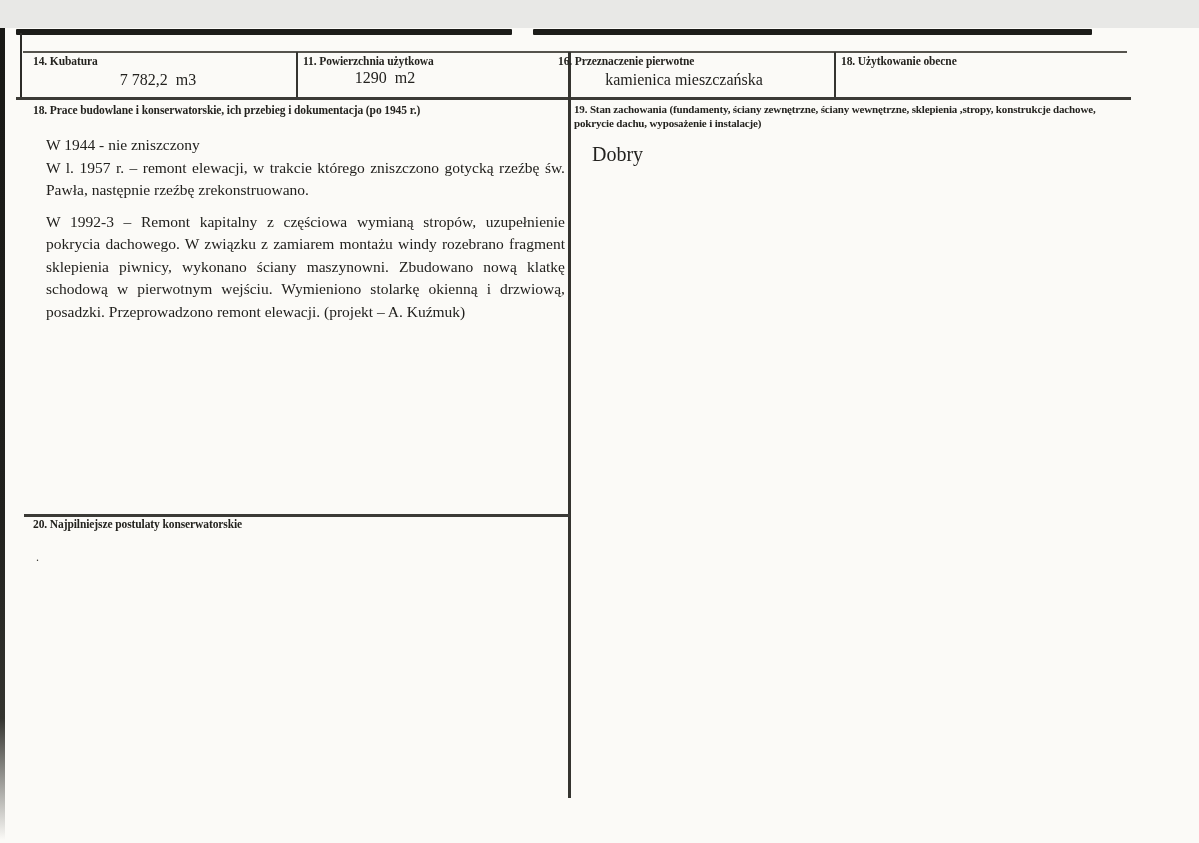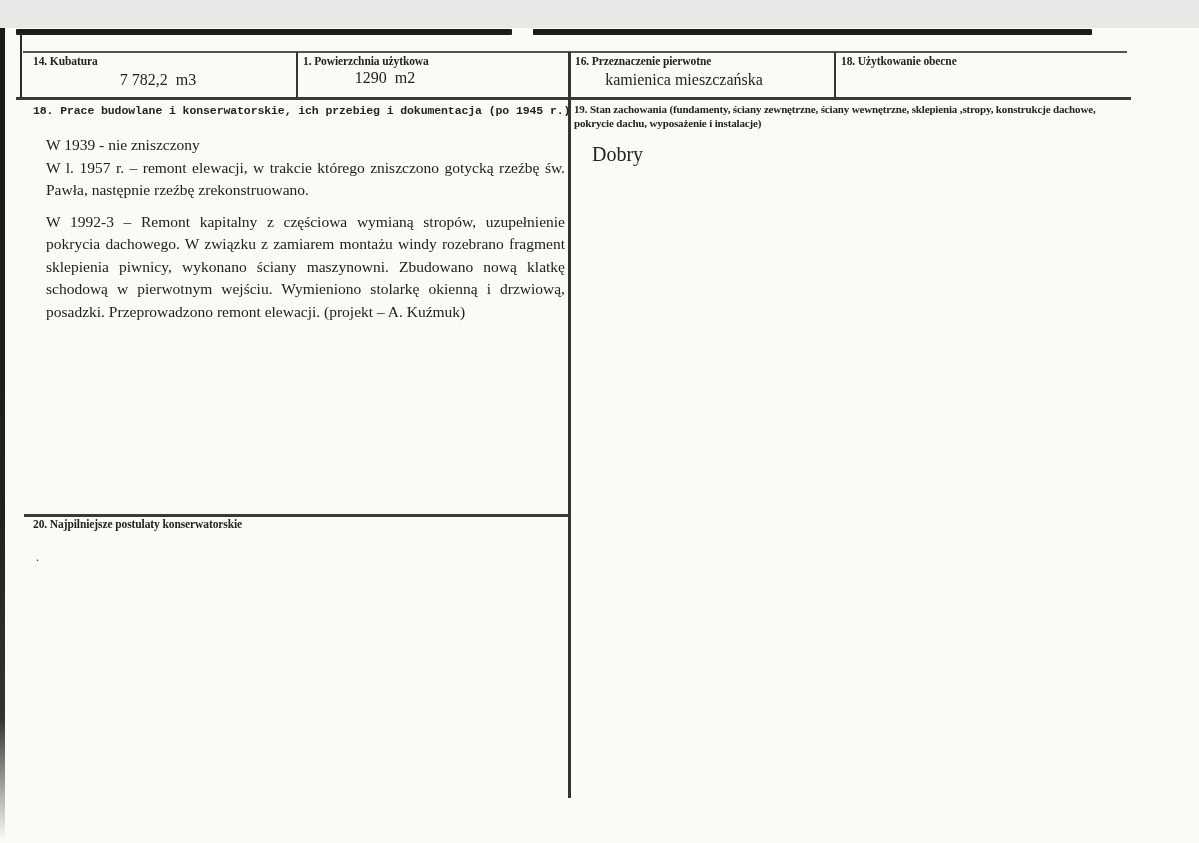--- a/index.html
+++ b/index.html
@@ -69,32 +69,32 @@
   <div class="abs vline vline-f17"></div>
   <div class="abs vline vline-main"></div>
   <div class="abs hline hline-s20"></div>
   <div class="abs bline1"></div>
   <div class="abs bline2"></div>
   <div class="abs btick"></div>
 
   <div class="abs flabel" style="left:33px;top:27px;">14. Kubatura</div>
   <div class="abs fvalue" style="left:22px;top:42px;width:272px;">7 782,2  m3</div>
 
-  <div class="abs flabel" style="left:303px;top:27px;">1. Powierzchnia użytkowa</div>
+  <div class="abs flabel" style="left:303px;top:27px;">11. Powierzchnia użytkowa</div>
   <div class="abs fvalue" style="left:300px;top:40px;width:170px;">1290  m2</div>
 
-  <div class="abs flabel" style="left:575px;top:27px;">16. Przeznaczenie pierwotne</div>
+  <div class="abs flabel" style="left:558px;top:27px;">16. Przeznaczenie pierwotne</div>
   <div class="abs fvalue" style="left:568px;top:42px;width:232px;">kamienica mieszczańska</div>
 
   <div class="abs flabel" style="left:841px;top:27px;">18. Użytkowanie obecne</div>
 
-  <div class="abs flabel" style="left:33px;top:76px;font-family:Liberation Mono, monospace;">18. Prace budowlane i konserwatorskie, ich przebieg i dokumentacja (po 1945 r.)</div>
+  <div class="abs flabel" style="left:33px;top:76px;">18. Prace budowlane i konserwatorskie, ich przebieg i dokumentacja (po 1945 r.)</div>
 
   <div class="abs bodytext" style="left:46px;top:106px;width:519px;">
-    <div>W 1939 - nie zniszczony</div>
+    <div>W 1944 - nie zniszczony</div>
     <div class="just">W l. 1957 r. – remont elewacji, w trakcie którego zniszczono gotycką rzeźbę św. Pawła, następnie rzeźbę zrekonstruowano.</div>
     <div class="spacer"></div>
     <div class="just">W 1992-3 – Remont kapitalny z częściowa wymianą stropów, uzupełnienie pokrycia dachowego. W związku z zamiarem montażu windy rozebrano fragment sklepienia piwnicy, wykonano ściany maszynowni. Zbudowano nową klatkę schodową w pierwotnym wejściu. Wymieniono stolarkę okienną i drzwiową, posadzki. Przeprowadzono remont elewacji. (projekt – A. Kuźmuk)</div>
   </div>
 
   <div class="abs flabel-wrap" style="left:574px;top:74px;width:560px;">19. Stan zachowania (fundamenty, ściany zewnętrzne, ściany wewnętrzne, sklepienia ,stropy, konstrukcje dachowe, pokrycie dachu, wyposażenie i instalacje)</div>
   <div class="abs" style="left:592px;top:115px;font-size:20px;">Dobry</div>
 
   <div class="abs flabel" style="left:33px;top:490px;">20. Najpilniejsze postulaty konserwatorskie</div>
   <div class="abs stray" style="left:36px;top:522px;">.</div>

